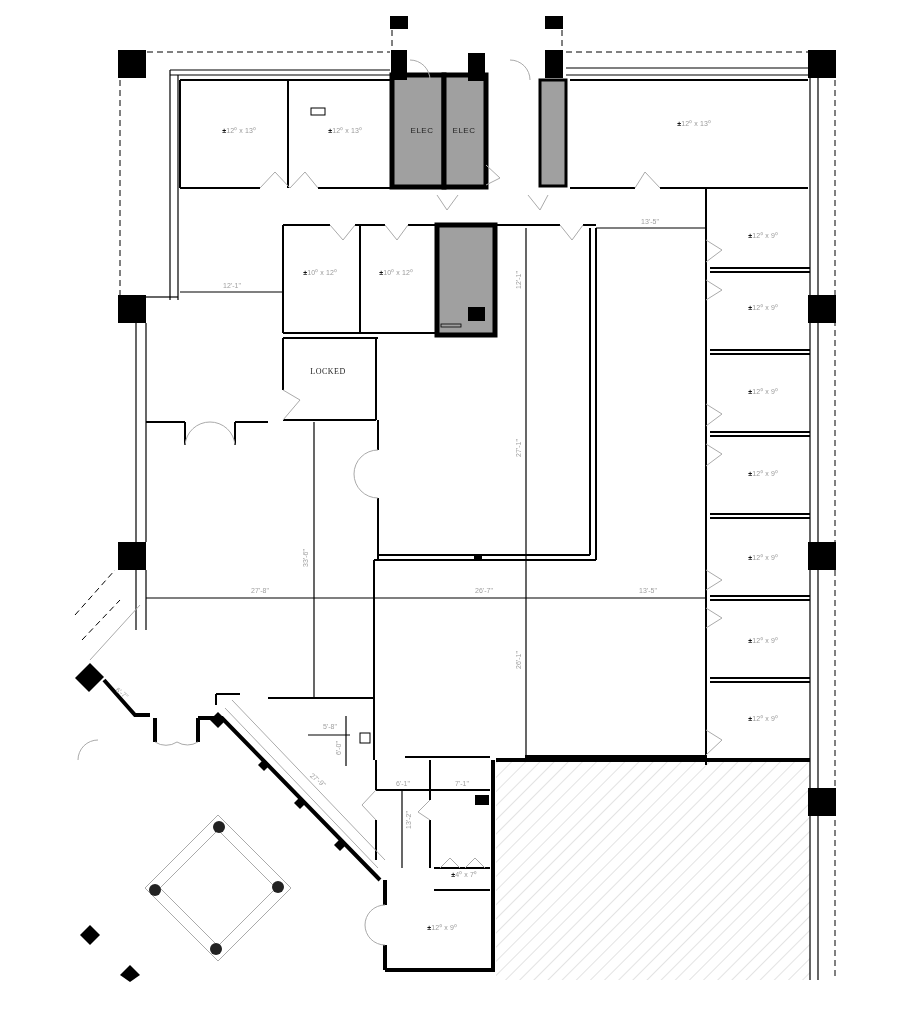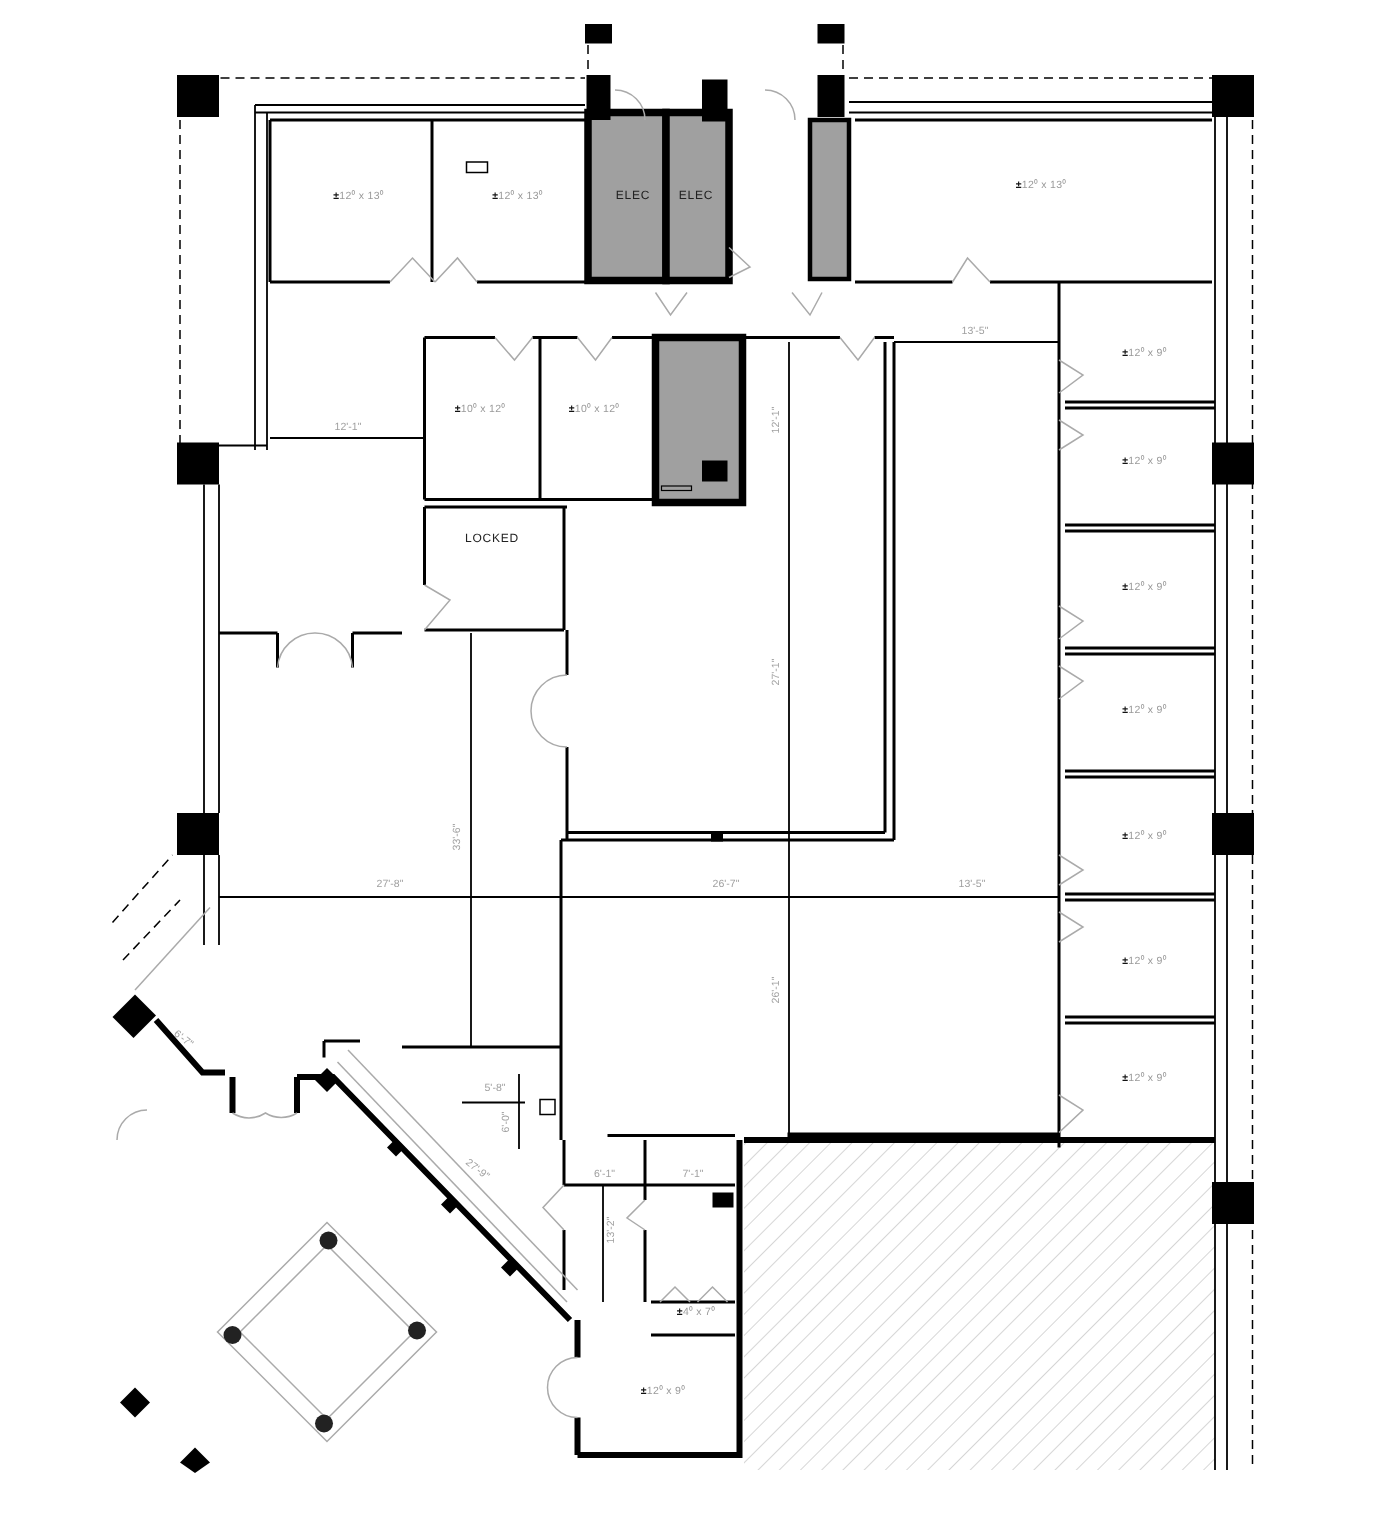--- a/index.html
+++ b/index.html
@@ -229,21 +229,21 @@
   </g>
 </svg>
 
 <div class="lbl" style="left:239px; top:130px;"><span class="pm">±</span><span>12⁰ x 13⁰</span></div>
 <div class="lbl" style="left:345px; top:130px;"><span class="pm">±</span><span>12⁰ x 13⁰</span></div>
 <div class="room-name" style="left:422px; top:130px;">ELEC</div>
 <div class="room-name" style="left:464px; top:130px;">ELEC</div>
 <div class="lbl" style="left:694px; top:123px;"><span class="pm">±</span><span>12⁰ x 13⁰</span></div>
 <div class="lbl" style="left:320px; top:272px;"><span class="pm">±</span><span>10⁰ x 12⁰</span></div>
 <div class="lbl" style="left:396px; top:272px;"><span class="pm">±</span><span>10⁰ x 12⁰</span></div>
-<div class="room-name" style="left:328px; top:359px;">LOCKED</div>
+<div class="room-name" style="left:328px; top:371px;font-family:Liberation Serif, serif;">LOCKED</div>
 <div class="lbl" style="left:763px; top:235px;"><span class="pm">±</span><span>12⁰ x 9⁰</span></div>
 <div class="lbl" style="left:763px; top:307px;"><span class="pm">±</span><span>12⁰ x 9⁰</span></div>
 <div class="lbl" style="left:763px; top:391px;"><span class="pm">±</span><span>12⁰ x 9⁰</span></div>
 <div class="lbl" style="left:763px; top:473px;"><span class="pm">±</span><span>12⁰ x 9⁰</span></div>
 <div class="lbl" style="left:763px; top:557px;"><span class="pm">±</span><span>12⁰ x 9⁰</span></div>
 <div class="lbl" style="left:763px; top:640px;"><span class="pm">±</span><span>12⁰ x 9⁰</span></div>
 <div class="lbl" style="left:763px; top:718px;"><span class="pm">±</span><span>12⁰ x 9⁰</span></div>
 <div class="lbl" style="left:464px; top:874px;"><span class="pm">±</span><span>4⁰ x 7⁰</span></div>
 <div class="lbl" style="left:442px; top:927px;"><span class="pm">±</span><span>12⁰ x 9⁰</span></div>
 

